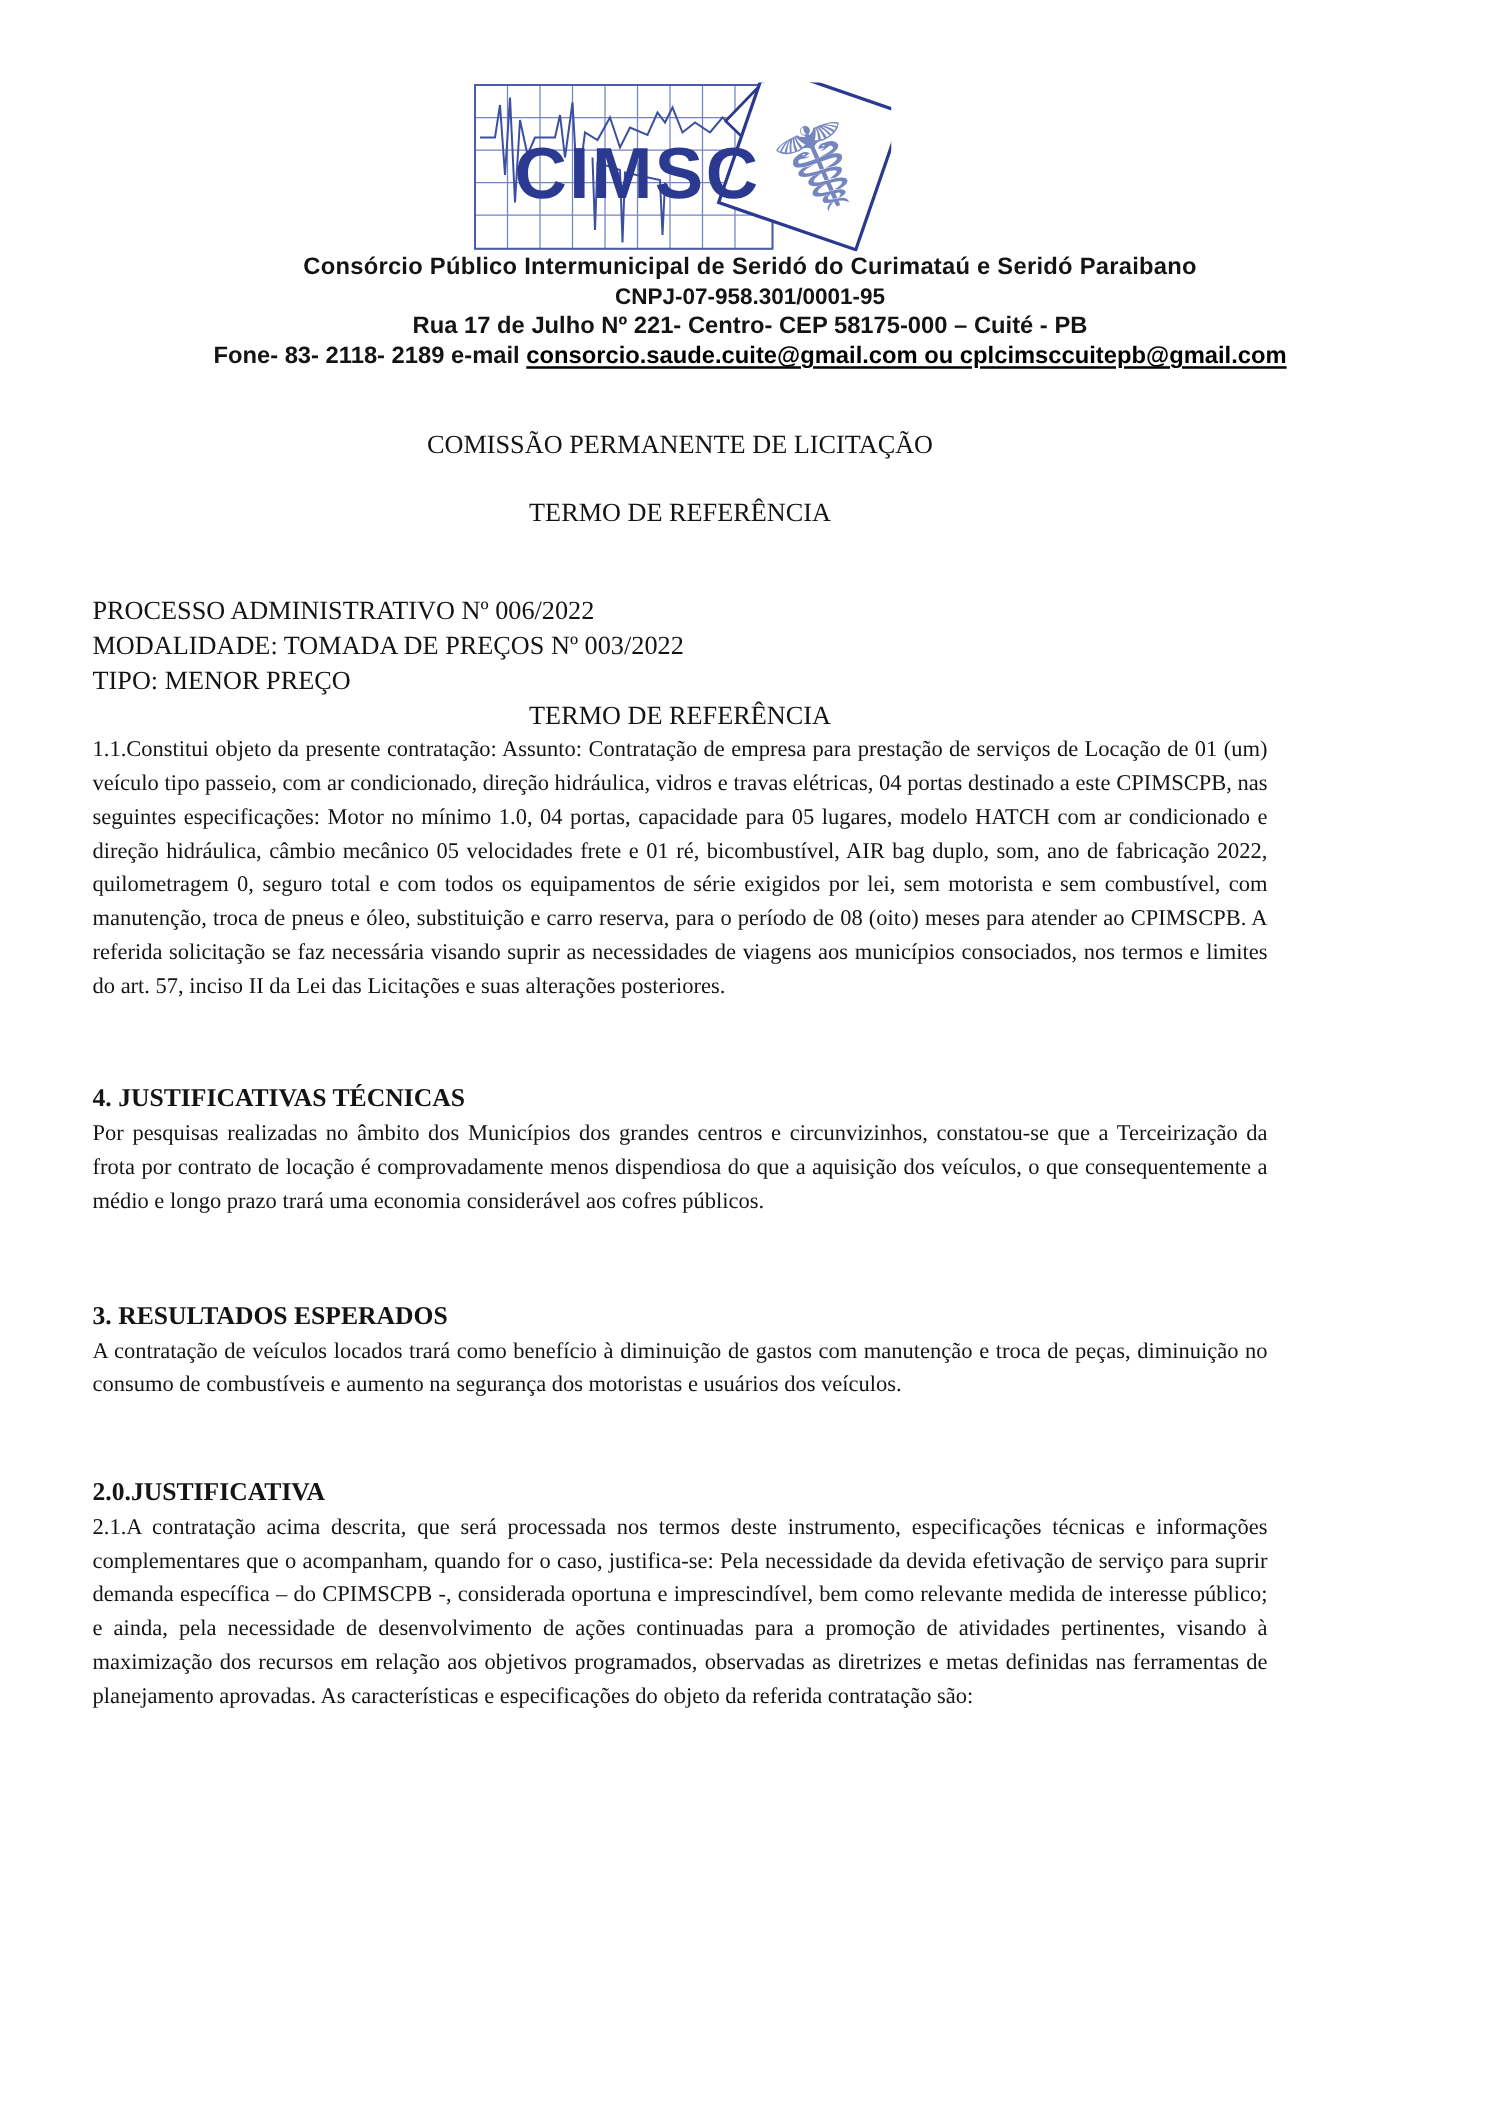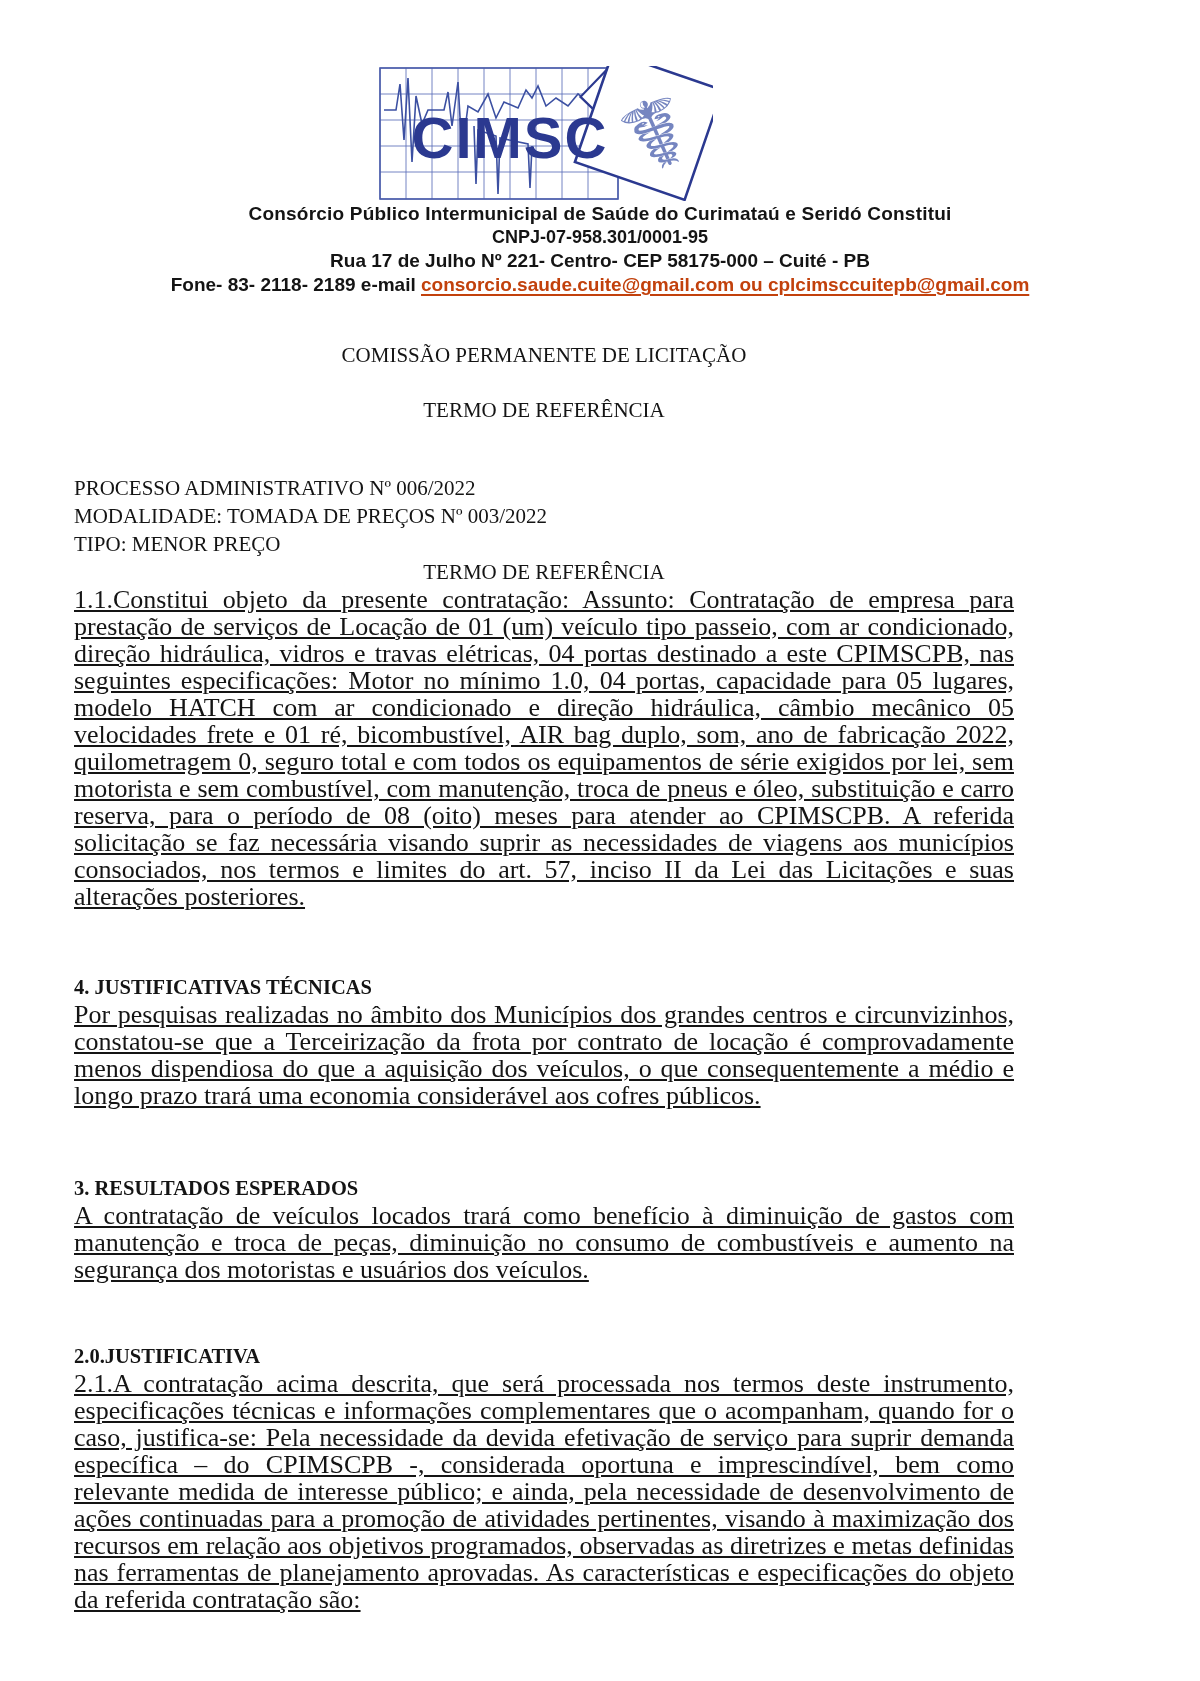--- a/index.html
+++ b/index.html
@@ -18,21 +18,21 @@
     font-family: "Liberation Sans", sans-serif;
     font-weight: bold;
   }
   .logo-wrap { width: 335px; height: 135px; margin: 0 auto; transform: translateX(-55px); }
   .hd-line { width: 940px; margin: 0 auto; line-height: 22px; }
   .org-name   { font-size: 19px;  margin-top: 2px; letter-spacing: 0.2px; }
   .cnpj-line  { font-size: 18px;  margin-top: 1px; }
   .addr-line  { font-size: 19px;  margin-top: 2px; }
   .phone-line { font-size: 19px;  margin-top: 2px; }
   .email-links {
-    color: #c2410c;
+    color: #000000;
     text-decoration: underline;
     text-decoration-thickness: 2px;
     text-underline-offset: 3px;
     cursor: pointer;
   }
 
   
   .content { width: 940px; margin-left: 74px; }
   .content p { margin: 0; }
   .center-title {
@@ -44,24 +44,23 @@
   .t-termo1     { margin-top: 28px !important; }
   .process-block { margin-top: 50px; font-size: 21px; line-height: 28px; }
   .t-termo2     { margin-top: 1px !important; }
 
   .sec-heading {
     font-weight: bold;
     font-size: 20.5px;
     line-height: 27px;
   }
   .sec-body {
-    font-size: 26px;
+    font-size: 18px;
     line-height: 27px;
     text-align: justify;
-    text-decoration: underline;
   }
   .sec-1 { margin-top: 56px !important; }
   .sec-2 { margin-top: 64px !important; }
   .sec-3 { margin-top: 66px !important; }
   .sec-4 { margin-top: 60px !important; }
 </style>
 </head>
 <body>
 
 <div class="page">
@@ -89,21 +88,21 @@
         <g transform="rotate(19 270 62)">
           <rect x="212" y="2" width="116" height="116" fill="#ffffff" stroke="#2b3990" stroke-width="2.6"></rect>
         </g>
 
         <text x="132" y="92" text-anchor="middle" font-family="Liberation Sans, sans-serif" font-weight="bold" font-size="58" letter-spacing="2" fill="#2b3990">CIMSC</text>
 
         <text x="278" y="102" text-anchor="middle" font-family="DejaVu Sans, sans-serif" font-size="96" fill="#7585c0" transform="rotate(-24 278 66)">☤</text>
       </svg>
     </div>
 
-    <div class="hd-line org-name">Consórcio Público Intermunicipal de Saúde do Curimataú e Seridó Constitui</div>
+    <div class="hd-line org-name">Consórcio Público Intermunicipal de Seridó do Curimataú e Seridó Paraibano</div>
     <div class="hd-line cnpj-line">CNPJ-07-958.301/0001-95</div>
     <div class="hd-line addr-line">Rua 17 de Julho Nº 221- Centro- CEP 58175-000 – Cuité - PB</div>
     <div class="hd-line phone-line"><span>Fone- 83- 2118- 2189 e-mail </span><a class="email-links">consorcio.saude.cuite@gmail.com ou cplcimsccuitepb@gmail.com</a></div>
   </header>
 
   <main class="content">
 
     <p class="center-title t-commission">COMISSÃO PERMANENTE DE LICITAÇÃO</p>
     <p class="center-title t-termo1">TERMO DE REFERÊNCIA</p>
 

